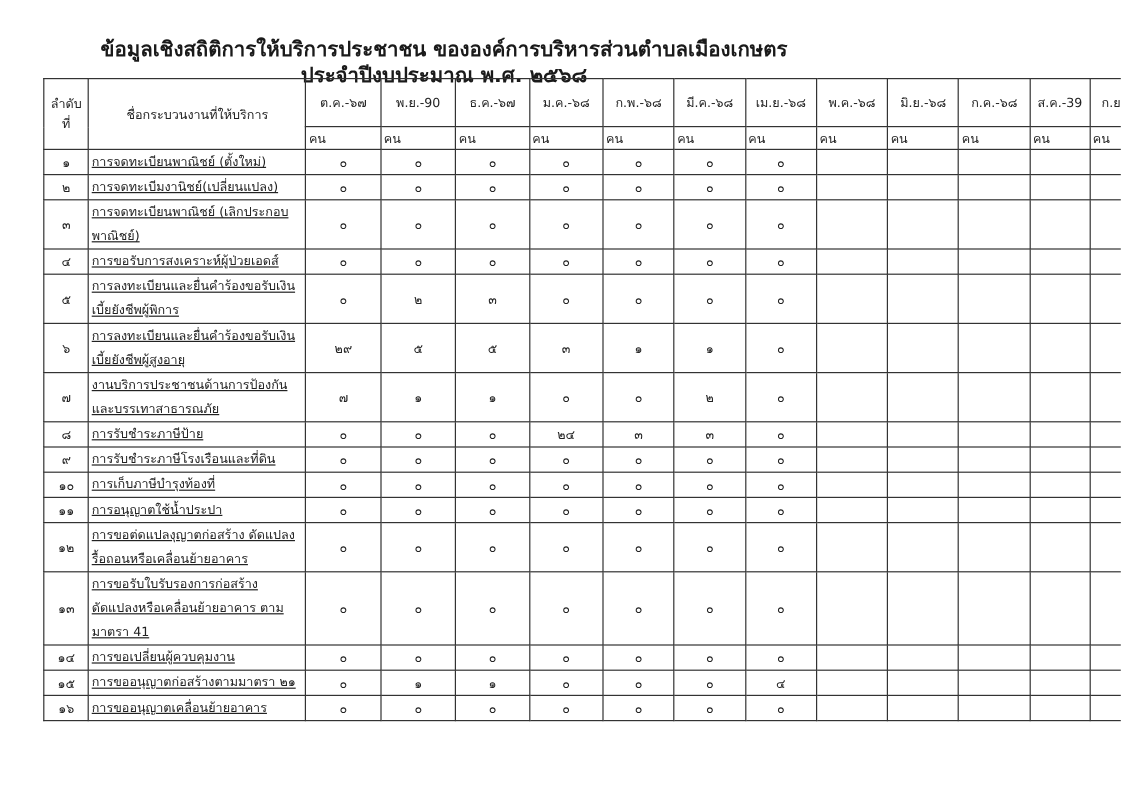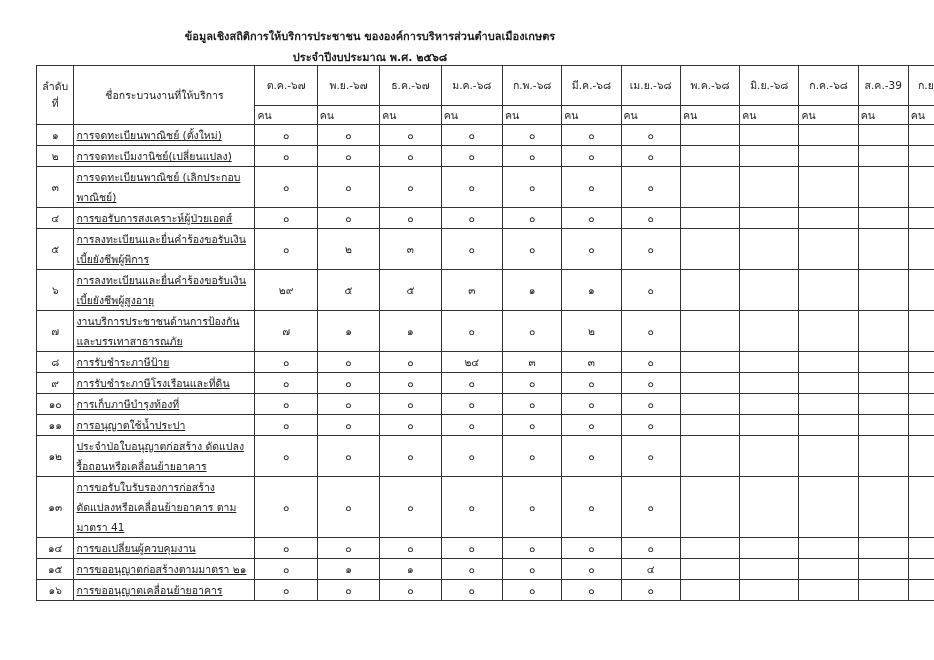--- a/index.html
+++ b/index.html
@@ -2,21 +2,21 @@
 <html><head>
 <meta charset="utf-8">
 <style>
   html, body { margin: 0; padding: 0; background: #ffffff; }
   body {
     width: 934px; height: 660px; overflow: hidden; position: relative;
     font-family: "DejaVu Sans", sans-serif; color: #222;
   }
   .title {
     position: absolute; left: 0; width: 740px; text-align: center;
-    font-size: 11px; font-weight: bold; color: #1a1a1a;
+    font-size: 17px; font-weight: bold; color: #1a1a1a;
   }
   #t1 { top: 27px; }
   #t2 { top: 48px; }
   table.stats {
     position: absolute; left: 36px; top: 65px;
     border-collapse: collapse; table-layout: fixed;
     width: 930px;
   }
   table.stats td, table.stats th {
     border: 1.3px solid #333;
@@ -54,21 +54,21 @@
     <col style="width:57px">
       <col style="width:57px">
       <col style="width:48px">
       <col style="width:55px">
   </colgroup>
   <thead>
     <tr id="hdr-row">
       <th class="hdr" rowspan="2">ลำดับที่</th>
       <th class="hdr" rowspan="2">ชื่อกระบวนงานที่ให้บริการ</th>
     <th class="hdr">ต.ค.-๖๗</th>
-        <th class="hdr">พ.ย.-๖๗</th>
+        <th class="hdr">พ.ย.-90</th>
         <th class="hdr">ธ.ค.-๖๗</th>
         <th class="hdr">ม.ค.-๖๘</th>
         <th class="hdr">ก.พ.-๖๘</th>
         <th class="hdr">มี.ค.-๖๘</th>
         <th class="hdr">เม.ย.-๖๘</th>
         <th class="hdr">พ.ค.-๖๘</th>
         <th class="hdr">มิ.ย.-๖๘</th>
         <th class="hdr">ก.ค.-๖๘</th>
         <th class="hdr">ส.ค.-39</th>
         <th class="hdr">ก.ย.-๖๘</th>
@@ -260,21 +260,21 @@
         <td class="val">๐</td>
         <td class="val">๐</td>
         <td class="val"></td>
         <td class="val"></td>
         <td class="val"></td>
         <td class="val"></td>
         <td class="val"></td>
       </tr>
       <tr class="h2">
         <td class="no">๑๒</td>
-        <td class="name wrap">ประจำป่อใบอนุญาตก่อสร้าง ดัดแปลง รื้อถอนหรือเคลื่อนย้ายอาคาร</td>
+        <td class="name wrap">การขอต่ดแปลงุญาตก่อสร้าง ดัดแปลง รื้อถอนหรือเคลื่อนย้ายอาคาร</td>
         <td class="val">๐</td>
         <td class="val">๐</td>
         <td class="val">๐</td>
         <td class="val">๐</td>
         <td class="val">๐</td>
         <td class="val">๐</td>
         <td class="val">๐</td>
         <td class="val"></td>
         <td class="val"></td>
         <td class="val"></td>

